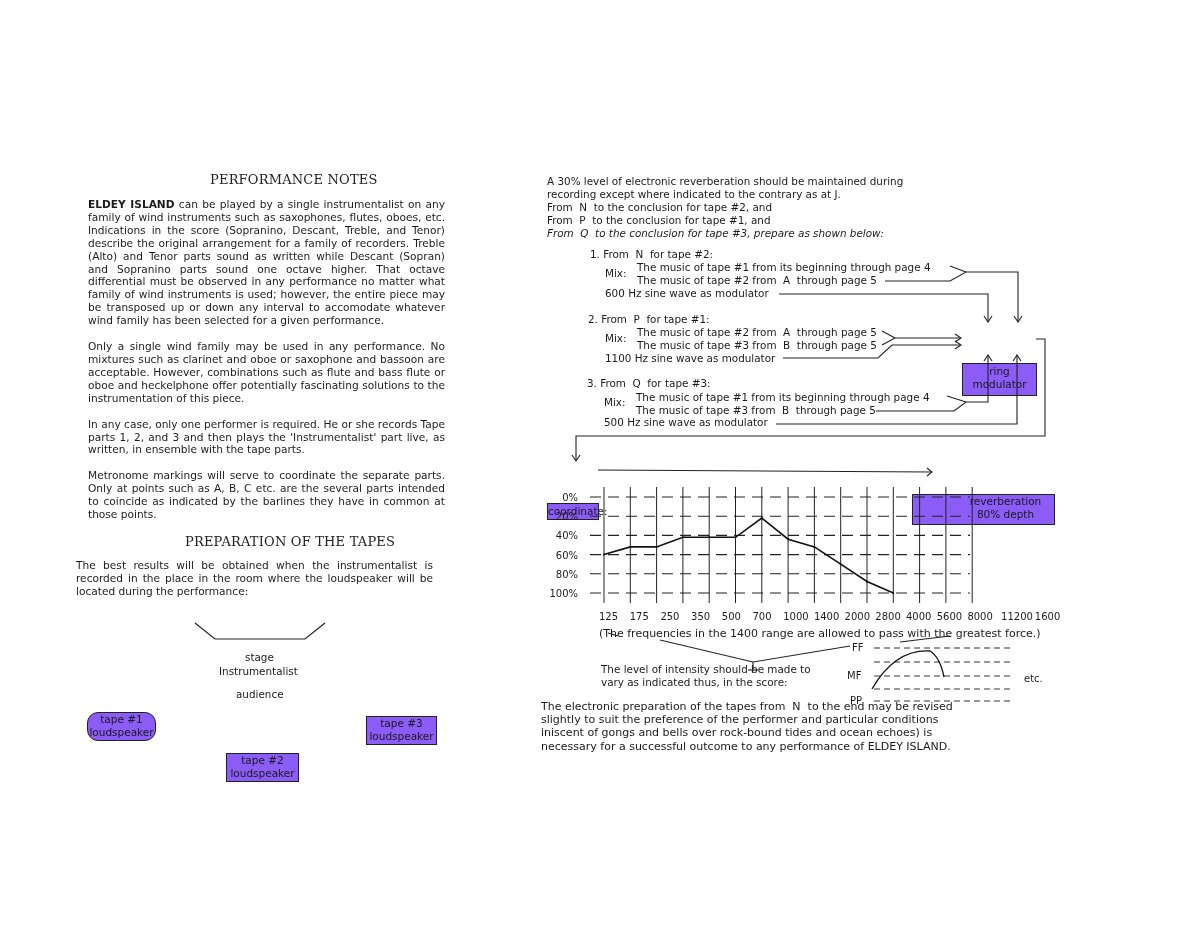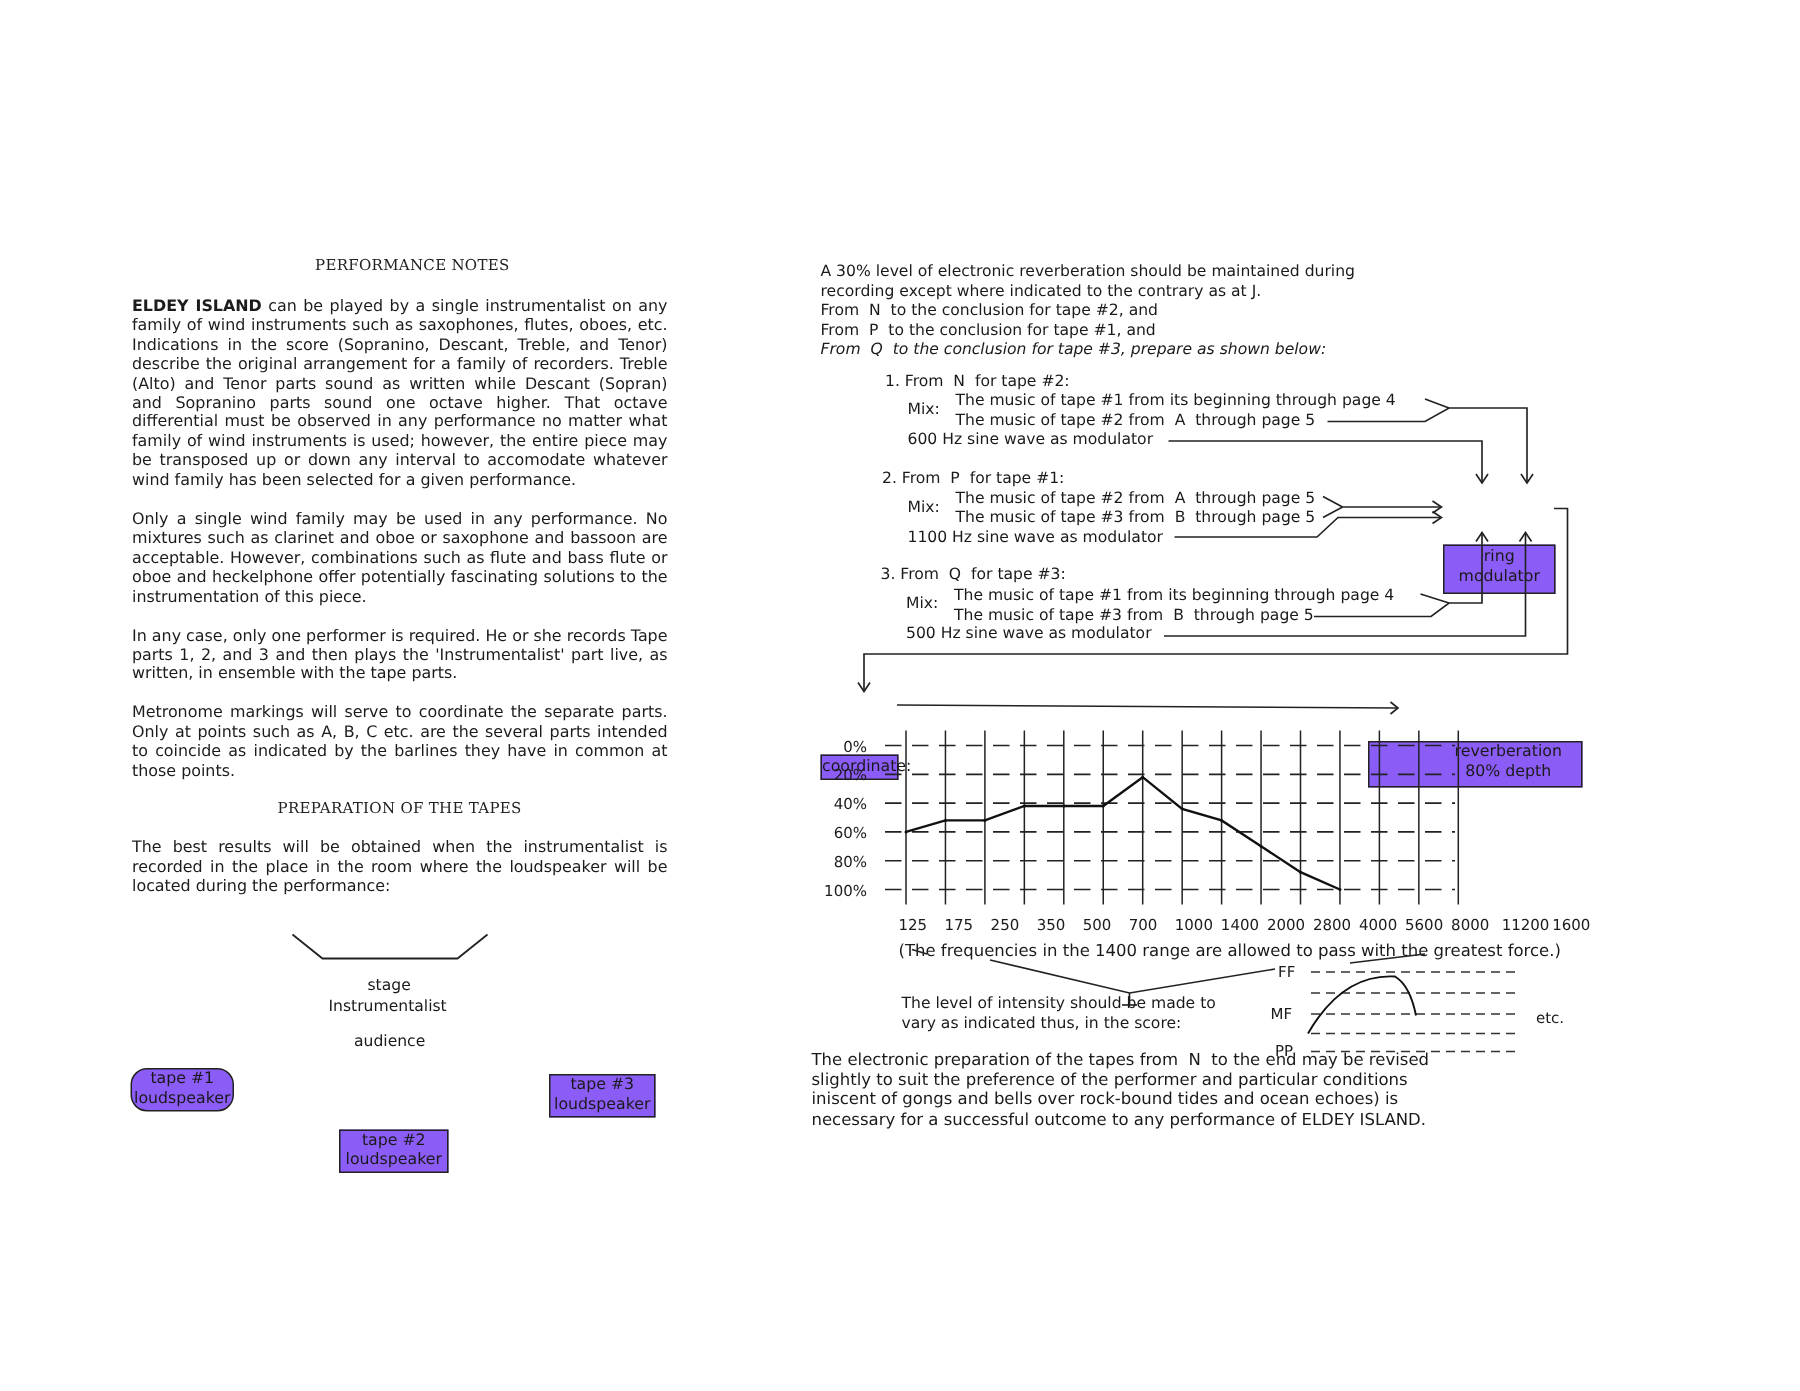--- a/index.html
+++ b/index.html
@@ -1,19 +1,19 @@
 <!DOCTYPE html>
 <html><head>
 <meta charset="utf-8">
 <style>
   html, body { margin:0; padding:0; background:#ffffff; }
   body { width:1200px; height:927px; position:relative; overflow:hidden;
          font-family:"DejaVu Sans", sans-serif; color:#1a1a1a; }
   .abs { position:absolute; }
-  .heading { font-family:"DejaVu Serif", serif; font-size:10px; letter-spacing:0.2px; color:#222; }
+  .heading { font-family:"DejaVu Serif", serif; font-size:13px; letter-spacing:0.2px; color:#222; }
   .para { font-size:10.6px; line-height:12.9px; text-align:justify; color:#1c1c1c; }
   .para p { margin:0 0 13px 0; }
   .bold-lead { font-weight:bold; }
   .box { position:absolute; border:1.2px solid #222; text-align:center; font-size:10.5px; line-height:13px; background:#8b5cf6;margin-top:40px; }
   .small { font-size:10.4px; line-height:13px; }
   svg text { font-family:"DejaVu Sans", sans-serif; fill:#1c1c1c; }
   .proc-line { position:absolute; font-size:10.4px; white-space:nowrap; }
   .nodot { white-space:nowrap; }
 </style>
 </head>
@@ -23,21 +23,21 @@
 
 <div class="abs para" style="left:88px; top:198px; width:357px;">
   <p><span class="bold-lead">ELDEY ISLAND</span><span> can be played by a single instrumentalist on any family of wind instruments such as saxophones, flutes, oboes, etc. Indications in the score (Sopranino, Descant, Treble, and Tenor) describe the original arrangement for a family of recorders. Treble (Alto) and Tenor parts sound as written while Descant (Sopran) and Sopranino parts sound one octave higher. That octave differential must be observed in any performance no matter what family of wind instruments is used; however, the entire piece may be transposed up or down any interval to accomodate whatever wind family has been selected for a given performance.</span></p>
   <p>Only a single wind family may be used in any performance. No mixtures such as clarinet and oboe or saxophone and bassoon are acceptable. However, combinations such as flute and bass flute or oboe and heckelphone offer potentially fascinating solutions to the instrumentation of this piece.</p>
   <p>In any case, only one performer is required. He or she records Tape parts 1, 2, and 3 and then plays the 'Instrumentalist' part live, as written, in ensemble with the tape parts.</p>
   <p>Metronome markings will serve to coordinate the separate parts. Only at points such as A, B, C etc. are the several parts intended to coincide as indicated by the barlines they have in common at those points.</p>
 </div>
 
 <div class="abs heading" style="left:185px; top:534px;">PREPARATION OF THE TAPES</div>
 
-<div class="abs para" style="left:88px; top:559px; width:357px;">The best results will be obtained when the instrumentalist is recorded in the place in the room where the loudspeaker will be located during the performance:</div>
+<div class="abs para" style="left:76px; top:559px; width:357px;">The best results will be obtained when the instrumentalist is recorded in the place in the room where the loudspeaker will be located during the performance:</div>
 
 <svg class="abs" style="left:190px; top:620px;" width="140" height="22">
   <polyline points="5,3 25,19 115,19 135,3" fill="none" stroke="#222" stroke-width="1.2"></polyline>
 </svg>
 <div class="abs small" style="left:219px; top:625px;margin-top:40px;">Instrumentalist</div>
 <div class="abs small" style="left:245px; top:651px;">stage</div>
 <div class="abs small" style="left:236px; top:688px;">audience</div>
 
 <div class="box" style="left:87px; top:672px; width:67px; height:27px;border-radius:11px;">
   <div>tape #1</div>

